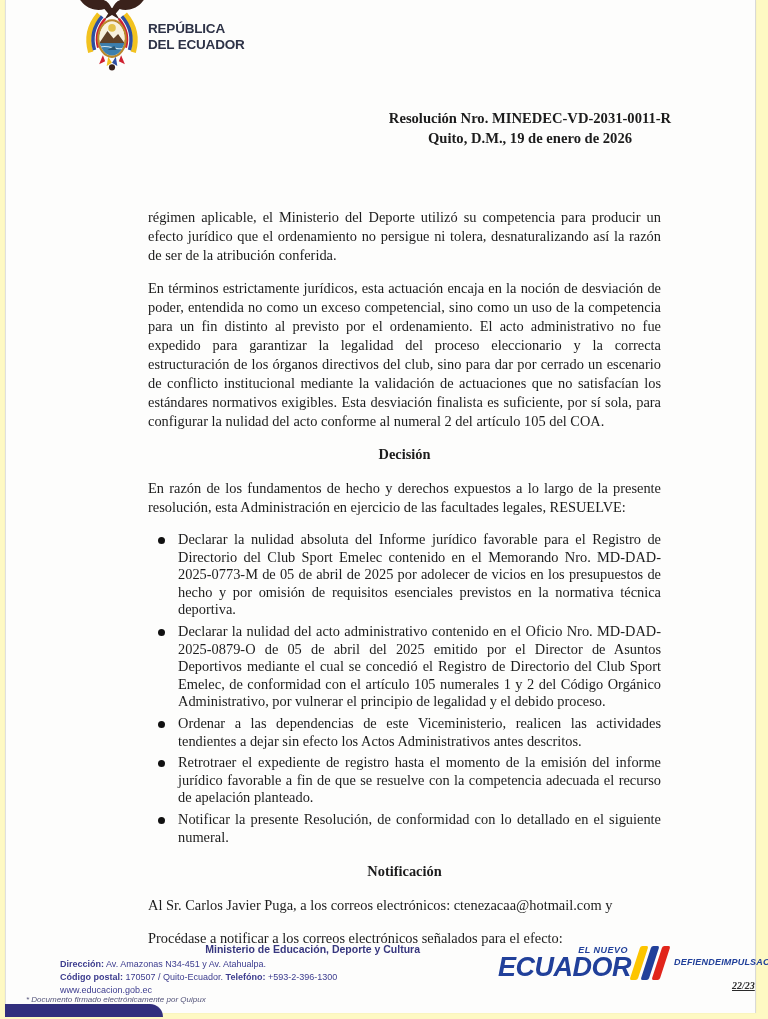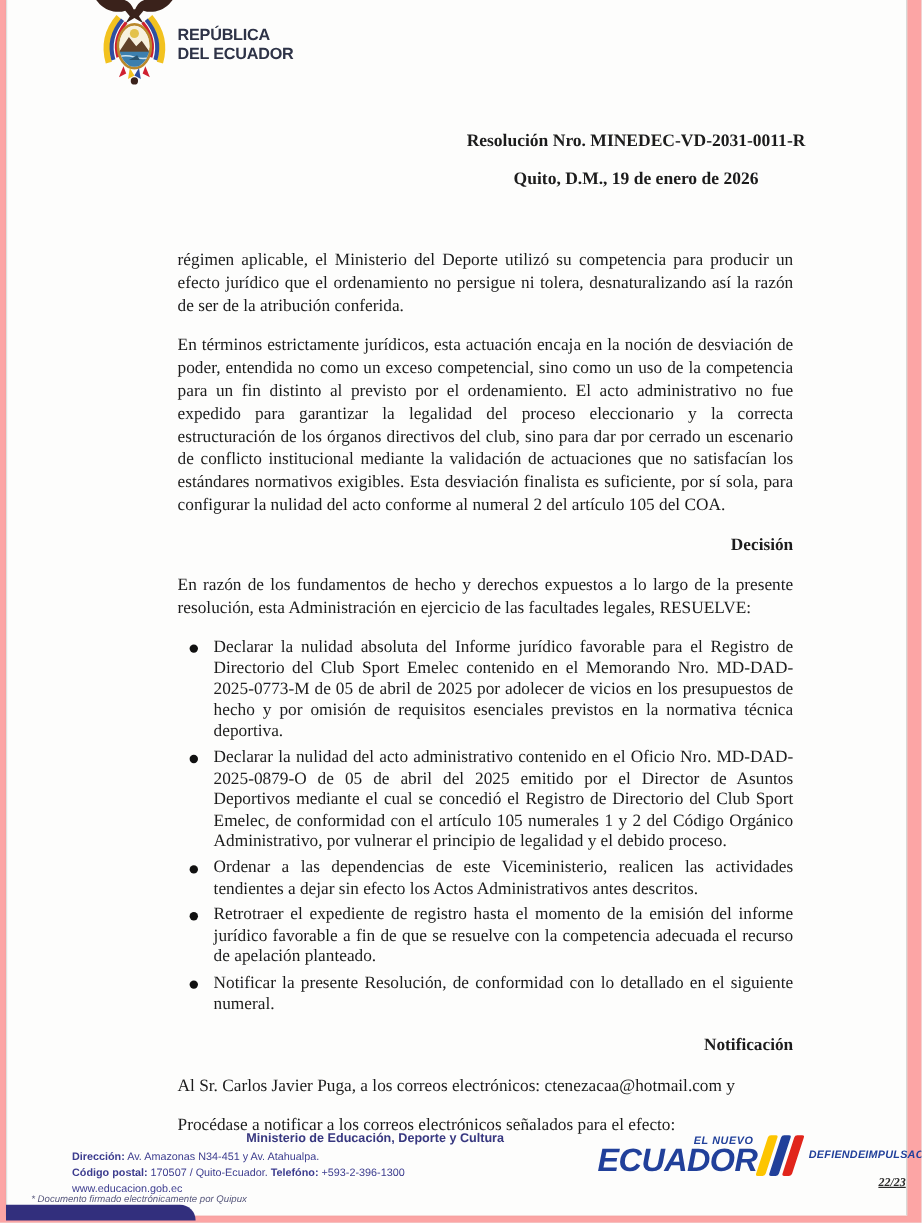--- a/index.html
+++ b/index.html
@@ -1,46 +1,46 @@
 <!DOCTYPE html>
 <html><head>
 <meta charset="utf-8">
 <style>
   * { margin:0; padding:0; box-sizing:border-box; }
   html,body { background:#e9e9e7; }
   .scan {
     position:relative; width:768px; height:1019px; overflow:hidden;
-    background:#fca5a5;
+    background:#fef9c3;
     font-family:"Liberation Serif", serif; color:#1c1c1c;
   }
   .page-bg {
     position:absolute; left:5px; top:0; width:751px; height:1013px;
     background:#fdfdfc;
     border-left:1px solid #e0e0de; border-right:1px solid #d9d9d7;
     box-shadow:0 0 2px rgba(0,0,0,.05);
   }
   
   .emblem { position:absolute; left:74px; top:-6px; width:76px; height:86px; }
   .wordmark {
     position:absolute; left:148px; top:21px;
     font-family:"Liberation Sans", sans-serif; font-weight:bold;
     font-size:13.5px; line-height:15.5px; letter-spacing:-0.2px; color:#2e3347;
   }
   .title-block {
     position:absolute; left:310px; top:110px; width:440px; text-align:center;
     font-weight:bold; font-size:14.6px;
   }
-  .title-block .res-date { margin-top:14px; }
+  .title-block .res-date { margin-top:3px; }
   
   .content {
     position:absolute; left:148px; top:208px; width:513px;
     font-size:14.4px; line-height:19px; text-align:justify;
   }
   .content p { margin:0 0 14px 0; }
-  .content h3 { font-size:14.4px; font-weight:bold; margin:8px 0 15px 0; text-align:right; }
+  .content h3 { font-size:14.4px; font-weight:bold; margin:8px 0 15px 0; text-align:center; }
   .content ul { list-style:none; margin:2px 0 16px 0; }
   .content li {
     position:relative; margin:0 0 4px 0; padding-left:30px;
     line-height:17.6px;
   }
   .bullet-dot {
     position:absolute; left:10px; top:6px; width:7px; height:7px;
     border-radius:50%; background:#111; display:inline-block;
   }
   

